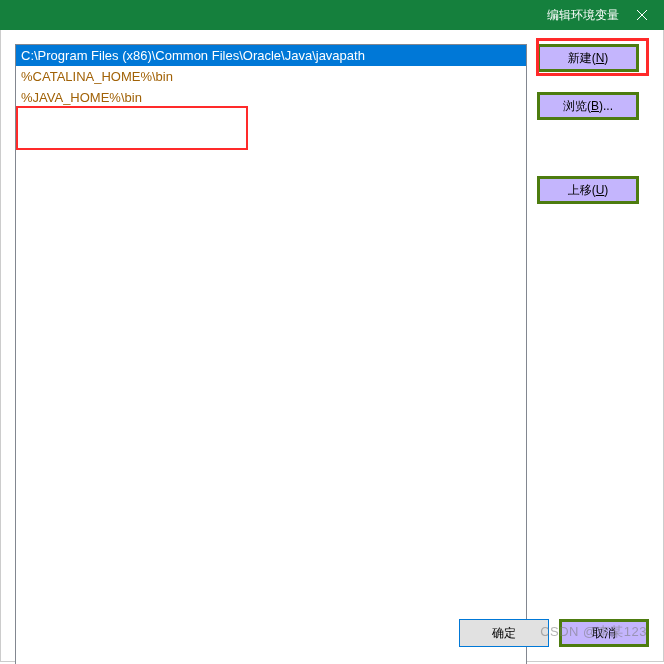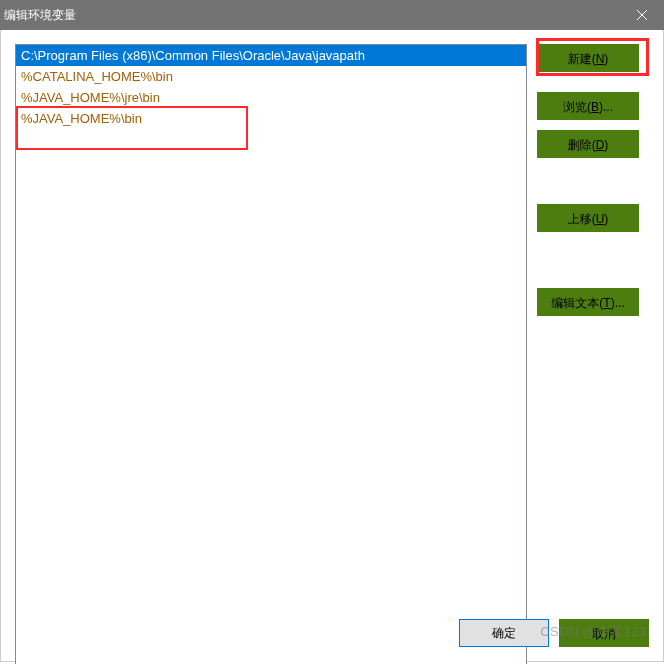--- a/index.html
+++ b/index.html
@@ -6,26 +6,26 @@
     body {
       font-family: "Microsoft YaHei", "Segoe UI", sans-serif;
       font-size: 12px;
       background: #fff;
       width: 664px;
       height: 664px;
       position: relative;
       overflow: hidden;
     }
     .titlebar {
-      background: #737373;
+      background: #15803d;
       color: #fff;
       height: 30px;
       display: flex;
       align-items: center;
-      justify-content: space-between;
+      justify-content: flex-end;
       padding-left: 4px;
     }
     .titlebar-title { font-size: 12px; }
     .close-btn {
       width: 45px;
       height: 30px;
       display: flex;
       align-items: center;
       justify-content: center;
       cursor: pointer;
@@ -74,22 +74,22 @@
       width: 113px;
       height: 38px;
     }
     .btn-col {
       width: 102px;
       display: flex;
       flex-direction: column;
     }
     .btn {
       height: 28px;
-      border: 7px solid #4d7c0f;
-      background: #4d7c0f;
+      border: 3px solid #4d7c0f;
+      background: #c4b5fd;
       font-size: 12px;
       font-family: inherit;
       cursor: pointer;
       padding: 0;
     }
     .spacer-sm { height: 10px; }
     .spacer-lg { height: 46px; }
     .footer {
       position: absolute;
       right: 14px;
@@ -124,35 +124,32 @@
         <line x1="10" y1="0" x2="0" y2="10" stroke="#fff" stroke-width="1"></line>
       </svg>
   </div>
 </div>
 
 <div class="dlg-body">
   <div class="content-row">
     <div class="listbox" id="listbox">
         <div class="list-item selected">C:\Program Files (x86)\Common Files\Oracle\Java\javapath</div>
         <div class="list-item">%CATALINA_HOME%\bin</div>
-        <div class="list-item">%JAVA_HOME%\jre\bin</div>
         <div class="list-item">%JAVA_HOME%\bin</div>
       </div>
     <div class="btn-col">
       <button class="btn"><span>新建(</span><u>N</u><span>)</span></button>
       <div class="spacer-sm"></div>
       <div class="spacer-sm"></div>
       <button class="btn"><span>浏览(</span><u>B</u><span>)...</span></button>
       <div class="spacer-sm"></div>
-      <button class="btn"><span>删除(</span><u>D</u><span>)</span></button>
       <div class="spacer-lg"></div>
       <button class="btn"><span>上移(</span><u>U</u><span>)</span></button>
       <div class="spacer-sm"></div>
       <div class="spacer-lg"></div>
-      <button class="btn"><span>编辑文本(</span><u>T</u><span>)...</span></button>
     </div>
   </div>
 
   <div class="highlight-box1"></div>
   <div class="highlight-box2"></div>
 
   <div class="footer">
     <button class="btn btn-default">确定</button>
     <button class="btn">取消</button>
   </div>

